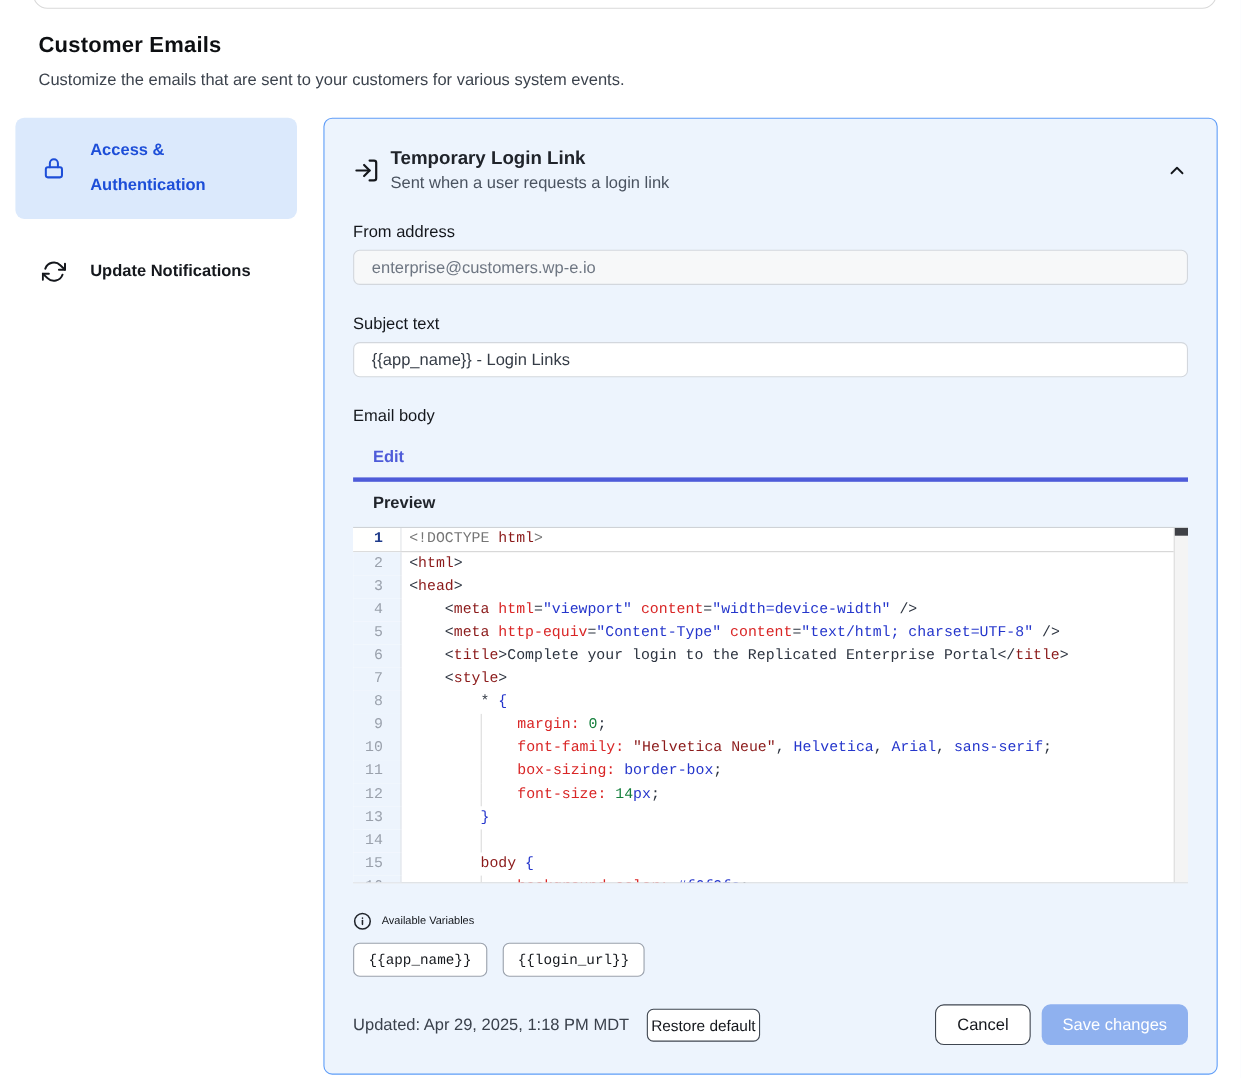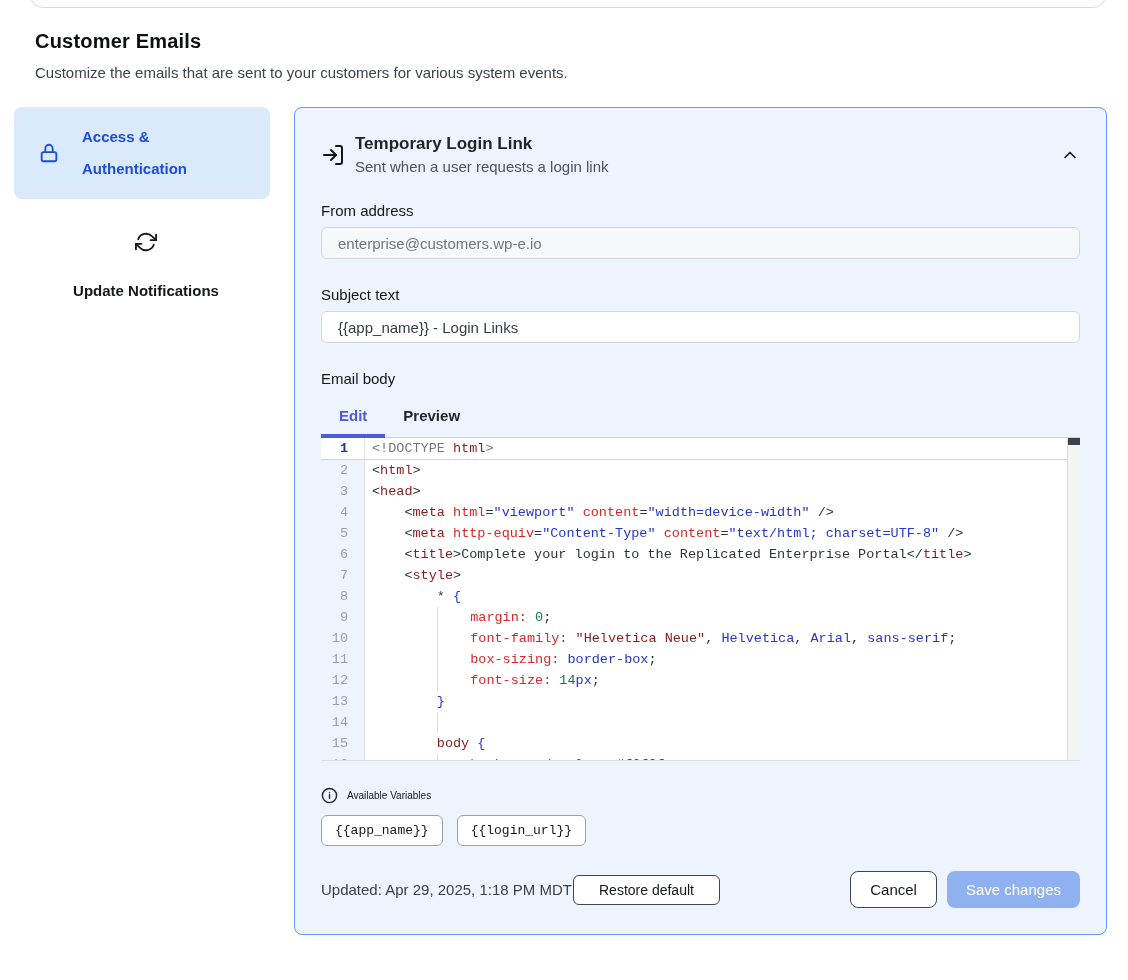--- a/index.html
+++ b/index.html
@@ -23,21 +23,21 @@
   .content{ display:flex; margin-top:26px; align-items:flex-start; }
 
   
   .sidebar{ width:256px; margin-left:14px; flex:none; }
   .side-item{
     display:flex; align-items:center; gap:22px;
     padding:14px 16px 14px 24px; border-radius:8px;
     font-size:15px; font-weight:600; line-height:32px; color:#14171c; cursor:pointer;
   }
   .side-item.active{ background:var(--selected-bg,#dbe9fc); color:var(--accent,#1d4ed8); }
-  .side-item + .side-item{ margin-top:18px;flex-direction:column; }
+  .side-item + .side-item{ margin-top:18px; }
   .side-icon{ flex:none; width:22px; height:22px; display:flex; align-items:center; }
 
   
   .panel{
     flex:1; margin-left:24px; margin-right:21px;
     background:var(--panel-bg,#edf4fd);
     border:1px solid var(--panel-border,#5f9df8);
     border-radius:8px; padding:26px;
   }
   .panel-header{ display:flex; align-items:center; }
@@ -49,21 +49,21 @@
   .field-label{ margin-top:27px; font-size:15px; color:#14171c; }
   .field-input{
     display:block; width:100%; height:32px; margin-top:8px;
     border:1px solid #d3d7dd; border-radius:6px; background:#fff;
     padding:0 16px; font-size:15px; color:#353c46;
     font-family:"Liberation Sans", sans-serif;
   }
   .field-input.disabled{ background:#f7f8f9; color:#6e7682; }
 
   
-  .tabs{ display:flex; margin-top:8px; }
+  .tabs{ display:flex; margin-top:8px;flex-direction:column; }
   .tab{ padding:12px 18px 13px; font-size:15px; font-weight:600; color:#20242b;
         position:relative; cursor:pointer; }
   .tab.active{ color:var(--tab-active,#4e5bd9); }
   .tab.active::after{
     content:""; position:absolute; left:0; right:0; bottom:-1px; height:4px;
     background:var(--tab-active,#4e5bd9); z-index:2;
   }
 
   
   .editor{
@@ -104,21 +104,21 @@
     font-family:"Liberation Mono", monospace; font-size:13px;
     background:#fff; border:1px solid #9aa1ac; border-radius:6px;
     padding:7px 13px; color:#14171c; cursor:pointer;
   }
 
   
   .panel-footer{ display:flex; align-items:center; margin-top:25px; }
   .updated{ font-size:15px; color:#3a414c; }
   .btn{ font-family:"Liberation Sans", sans-serif; cursor:pointer; }
   .btn-restore{
-    margin-left:1px; font-size:14px; padding:6px 25px;
+    margin-left:16px; font-size:14px; padding:6px 3px;
     border:1px solid #3f4650; border-radius:6px; background:#fff; color:#14171c;
   }
   .spacer{ flex:1; }
   .btn-cancel{
     font-size:15px; padding:9px 19px; border:1px solid #3f4650; border-radius:8px;
     background:#fff; color:#14171c;
   }
   .btn-save{
     margin-left:10px; font-size:15px; padding:10px 19px; border:none; border-radius:8px;
     background:var(--save-bg,#8fb1ef); color:#fff;

